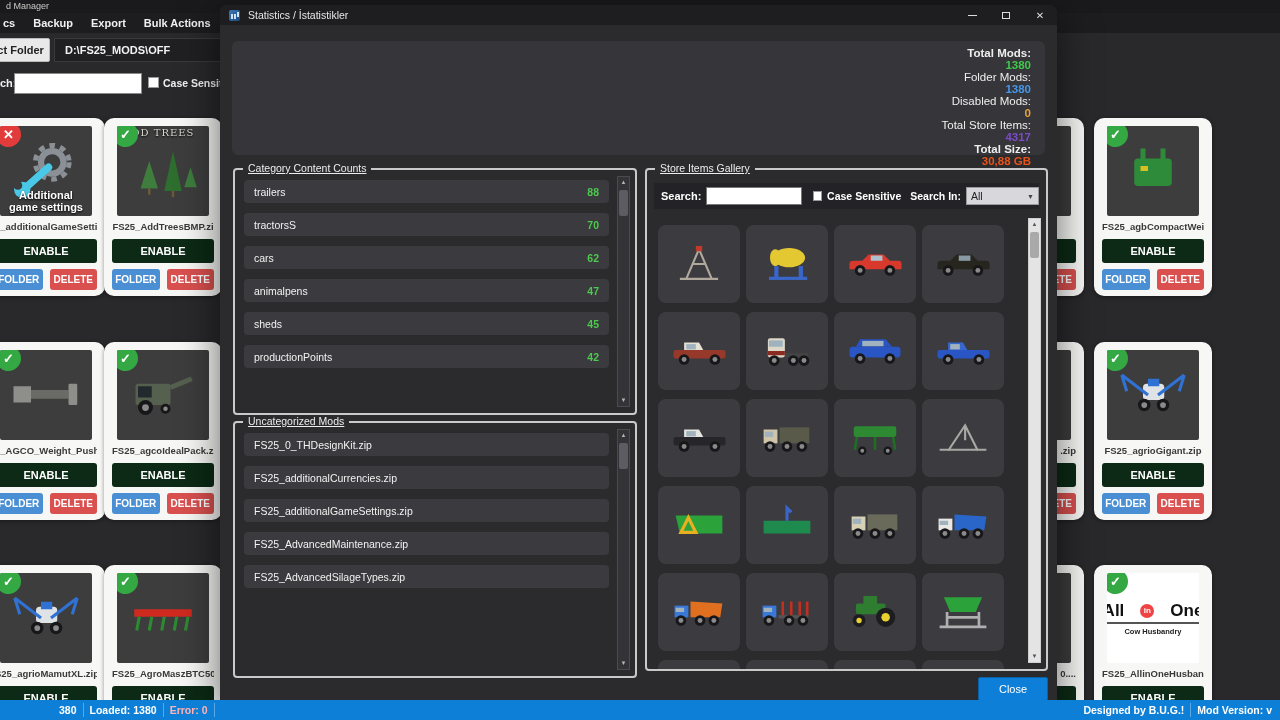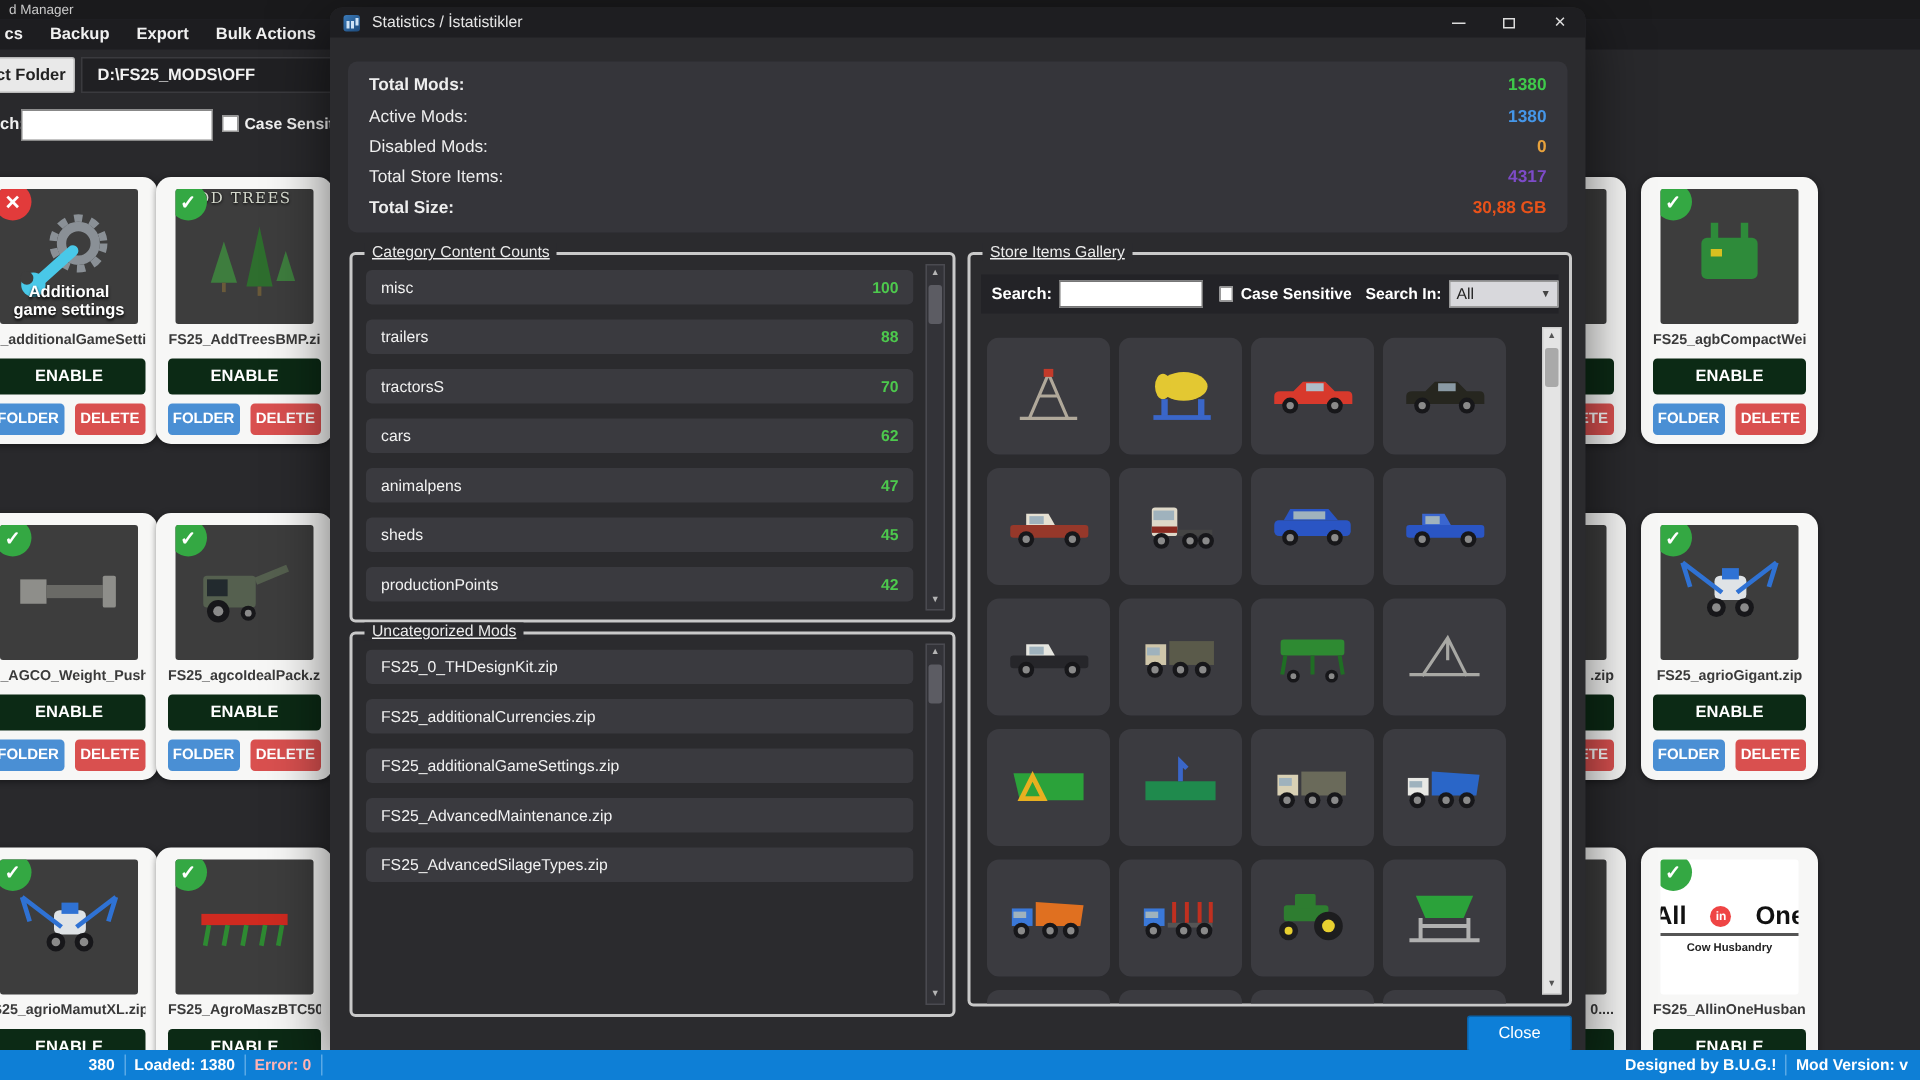--- a/index.html
+++ b/index.html
@@ -80,21 +80,21 @@
     background:#cfe3f5; box-shadow:3px 0 0 #cfe3f5, 6px -2px 0 #cfe3f5; }
   #dlg-title { color:#e6e6e6; font-size:10.5px; }
   #dlg-controls { margin-left:auto; display:flex; height:100%; }
   .dlg-ctl { width:34px; height:100%; display:flex; align-items:center; justify-content:center;
     color:#ddd; font-size:10px; cursor:pointer; }
   .ctl-min-glyph { width:9px; height:1px; background:#ddd; }
   .ctl-max-glyph { width:8px; height:7px; border:1px solid #ddd; }
 
   #stats-panel { position:absolute; left:12px; top:36px; width:813px; height:114px; background:#35353a;
     border-radius:6px; display:flex; flex-direction:column; justify-content:space-around; padding:6px 14px; }
-  .stat-row { display:flex; justify-content:space-between; align-items:flex-start; }
+  .stat-row { display:flex; justify-content:space-between; align-items:flex-end;flex-direction:column; }
   .stat-label { color:#eee; font-size:11.5px; }
   .stat-label.b, .stat-value.b { font-weight:bold; }
   .stat-value { font-size:11.5px; font-weight:bold; }
 
   .groupbox { position:absolute; border:2px solid #c9c9c9; border-radius:4px; }
   .gb-legend { position:absolute; top:-8px; left:8px; background:#2b2b2e; padding:0 5px;
     color:#ececec; font-size:10.5px; white-space:nowrap;text-decoration:underline; }
   #gb-category { left:13px; top:163px; width:404px; height:247px; }
   #gb-uncat { left:13px; top:416px; width:404px; height:257px; }
   #gb-gallery { left:425px; top:163px; width:403px; height:503px; }
@@ -388,44 +388,40 @@
       <div class="dlg-ctl">✕</div>
     </div>
   </div>
 
   <div id="stats-panel">
       <div class="stat-row">
         <span class="stat-label b">Total Mods:</span>
         <span class="stat-value b" style="color: rgb(63, 201, 74);">1380</span>
       </div>
       <div class="stat-row">
-        <span class="stat-label">Active Mods:</span>
+        <span class="stat-label">Folder Mods:</span>
         <span class="stat-value" style="color: rgb(69, 150, 232);">1380</span>
       </div>
       <div class="stat-row">
         <span class="stat-label">Disabled Mods:</span>
         <span class="stat-value" style="color: rgb(232, 162, 60);">0</span>
       </div>
       <div class="stat-row">
         <span class="stat-label">Total Store Items:</span>
         <span class="stat-value" style="color: rgb(125, 75, 200);">4317</span>
       </div>
       <div class="stat-row">
         <span class="stat-label b">Total Size:</span>
         <span class="stat-value b" style="color: rgb(232, 82, 26);">30,88 GB</span>
       </div>
     </div>
 
   <div id="gb-category" class="groupbox">
     <span class="gb-legend">Category Content Counts</span>
     <div class="list-area" id="category-list">
-        <div class="lrow">
-          <span class="lname">misc</span>
-          <span class="lcount">100</span>
-        </div>
         <div class="lrow">
           <span class="lname">trailers</span>
           <span class="lcount">88</span>
         </div>
         <div class="lrow">
           <span class="lname">tractorsS</span>
           <span class="lcount">70</span>
         </div>
         <div class="lrow">
           <span class="lname">cars</span>

